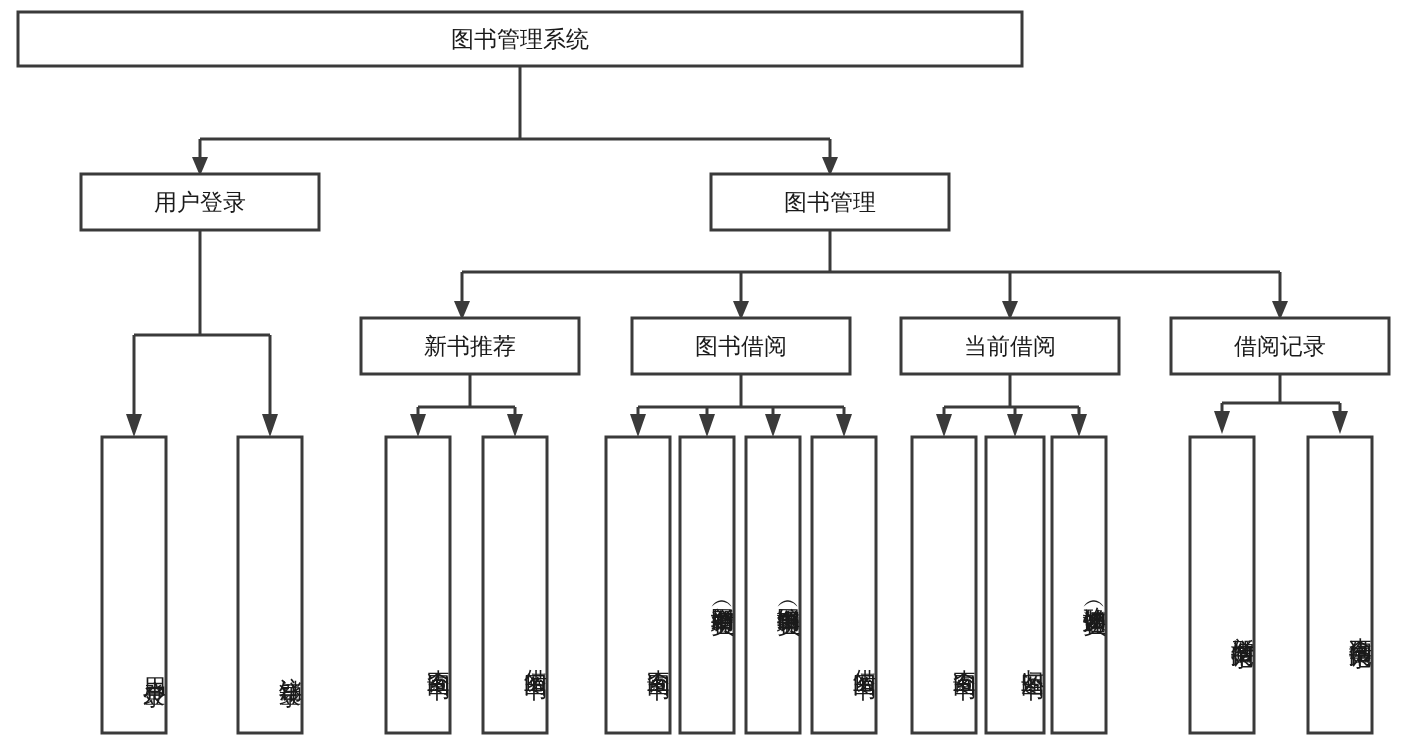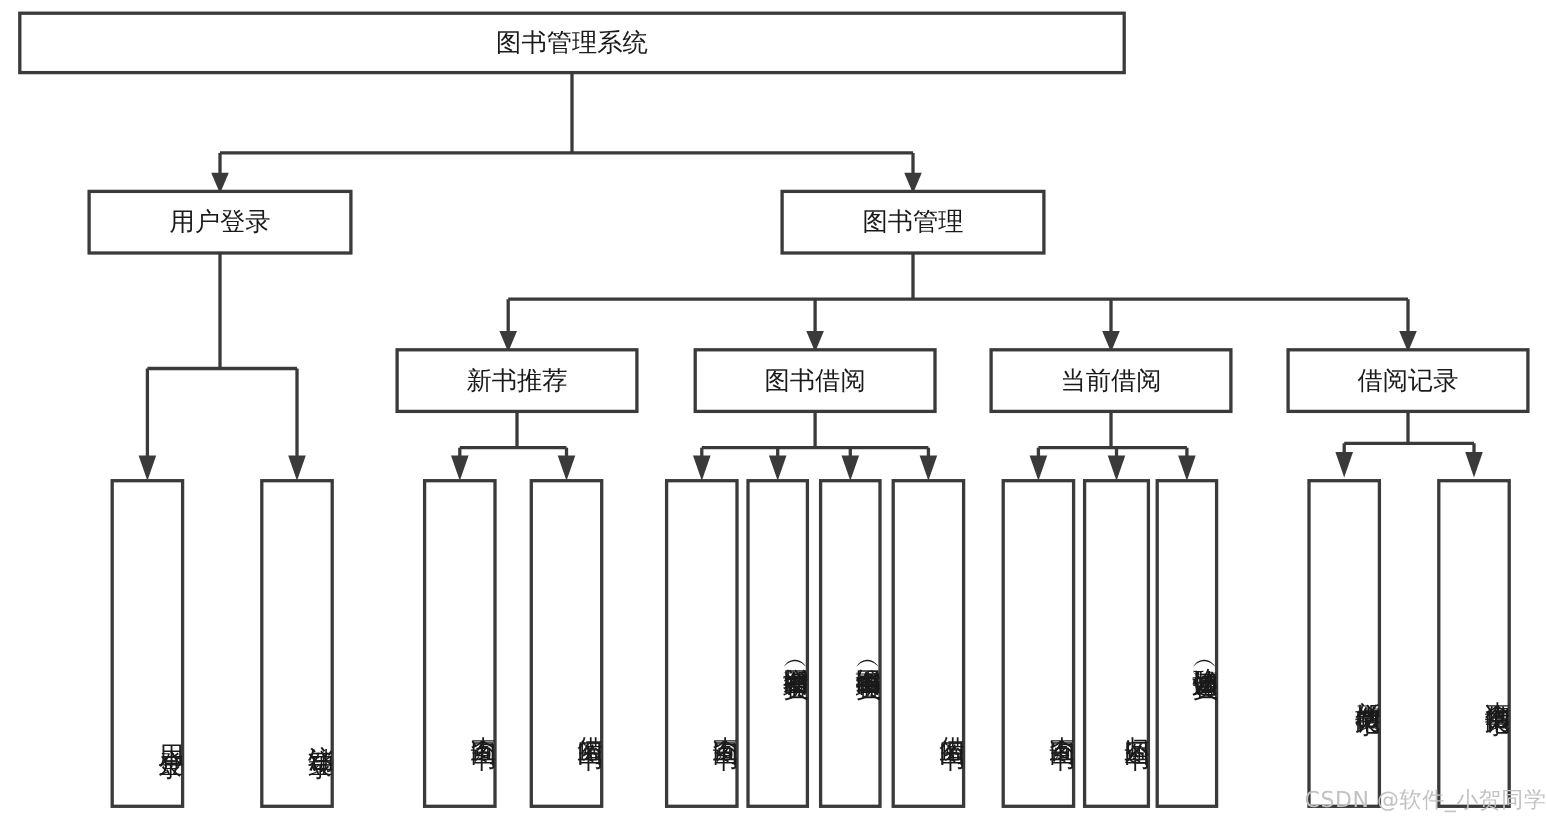--- a/index.html
+++ b/index.html
@@ -218,15 +218,14 @@
   <div class="node-label-v" style="left:912px; top:437px; width:64px; height:296px; padding-top:72px;">查询图书</div>
 
   <div class="node-label-v" style="left:986px; top:437px; width:58px; height:296px; padding-top:72px;">归还图书</div>
 
   <div class="node-label-v" style="left:1052px; top:437px; width:54px; height:296px; padding-top:8px; letter-spacing:1px;">确认归还（管理员）</div>
 
   <div class="node-label-v" style="left:1190px; top:437px; width:64px; height:296px; padding-top:40px; letter-spacing:2px;">新增借阅记录</div>
 
   <div class="node-label-v" style="left:1308px; top:437px; width:64px; height:296px; padding-top:40px; letter-spacing:2px;">查询借阅记录</div>
 
-  <div class="watermark">CSDN @软件_小贺同学</div>
 
 </div>
 
 </body></html>

